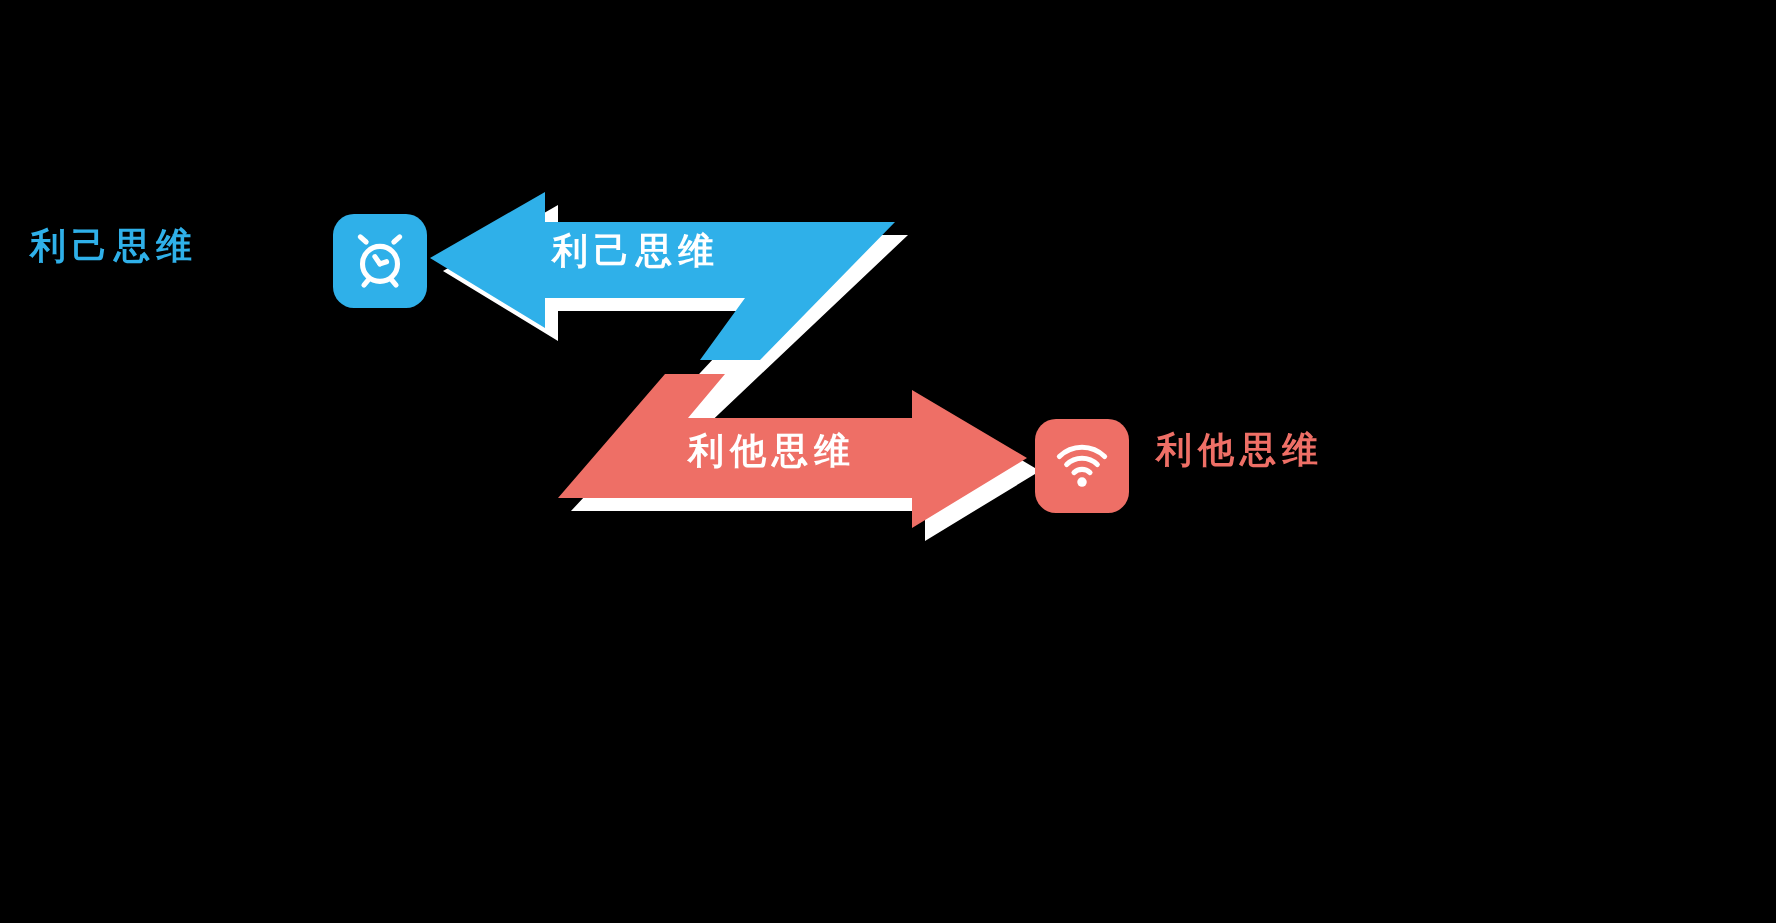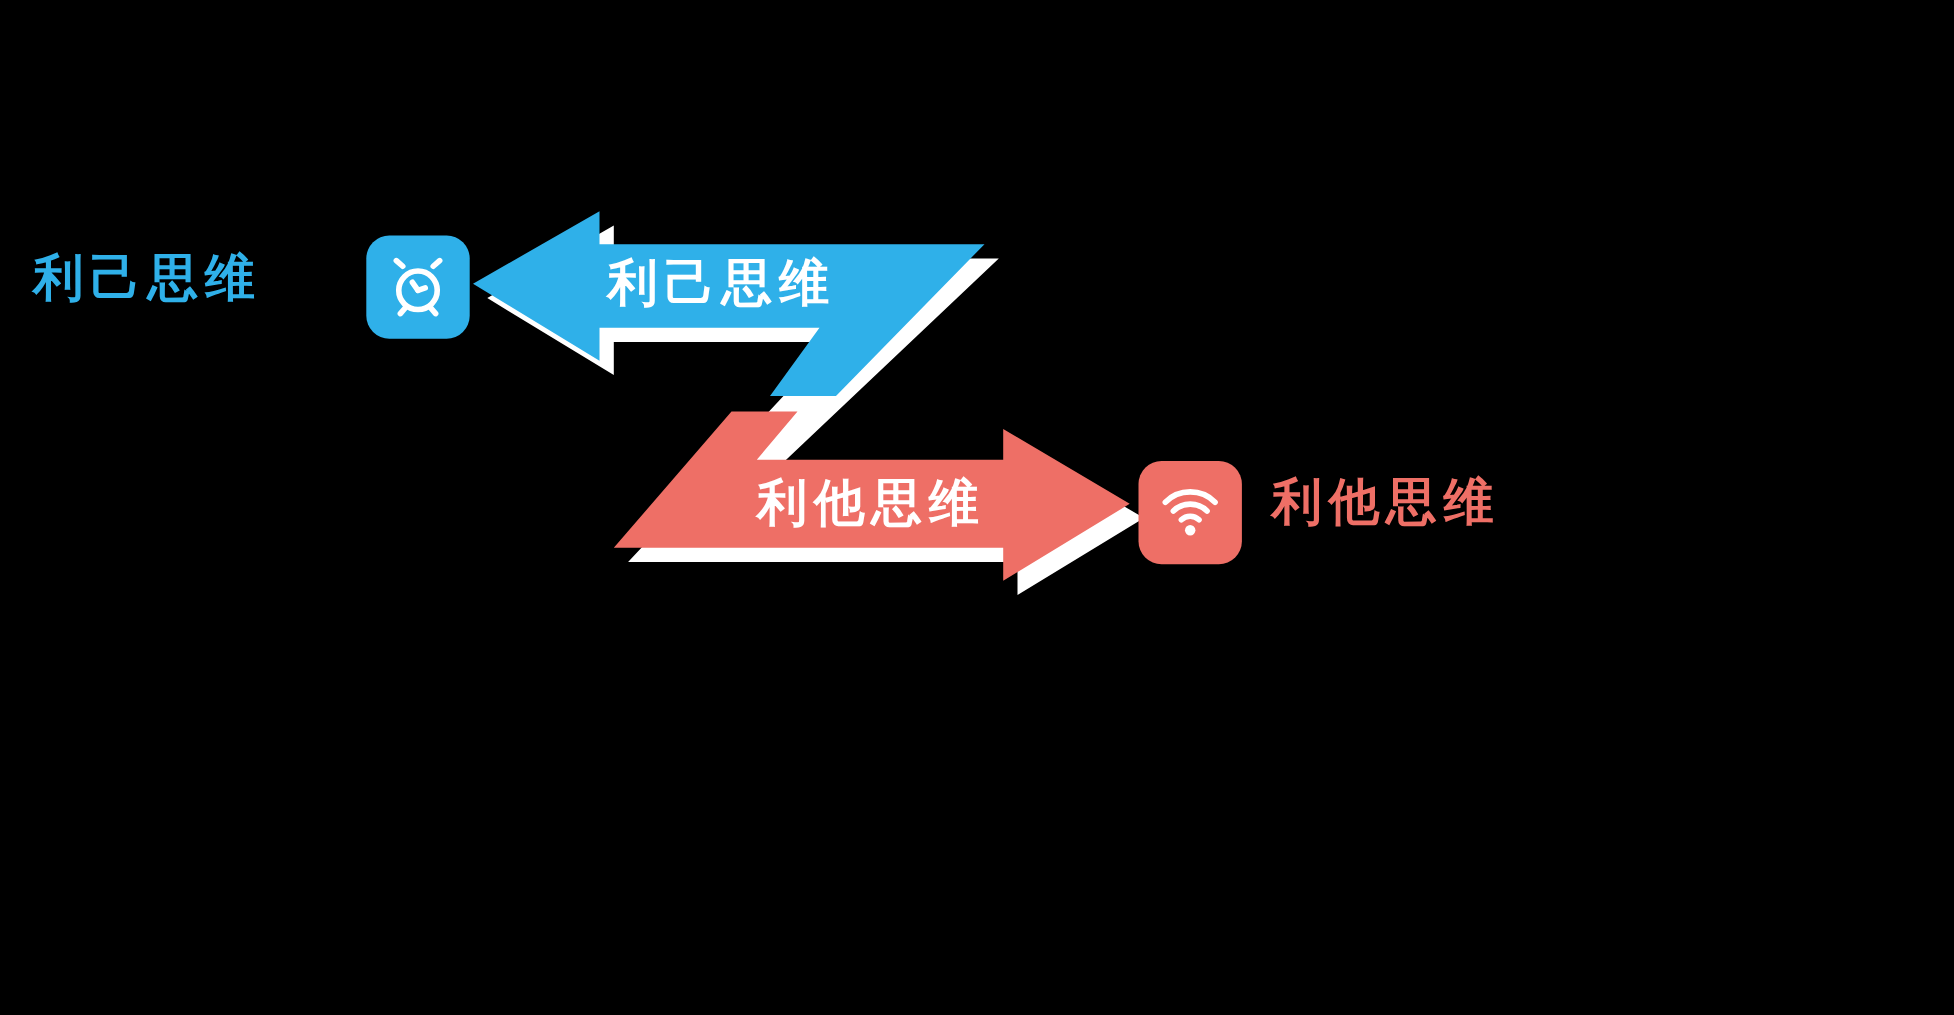--- a/index.html
+++ b/index.html
@@ -17,21 +17,21 @@
     overflow:hidden;
     font-family:"Liberation Sans", sans-serif;
   }
   svg.zarrow{position:absolute;left:0;top:0;width:1776px;height:923px;display:block;}
   .shape-white{fill:var(--white);}
   .shape-blue{fill:var(--blue);}
   .shape-red{fill:var(--red);}
   .label{
     position:absolute;
     font-weight:700;
-    font-size:46px;
+    font-size:36px;
     letter-spacing:6px;
     line-height:1.22;
     white-space:nowrap;
   }
   .arrow-label{color:var(--white);}
   .left-label{color:var(--blue); left:30px; top:224px;}
   .right-label{color:var(--red); left:1156px; top:428px;}
   .blue-arrow-label{left:552px; top:229px;}
   .red-arrow-label{left:688px; top:429px;}
   .appicon{

